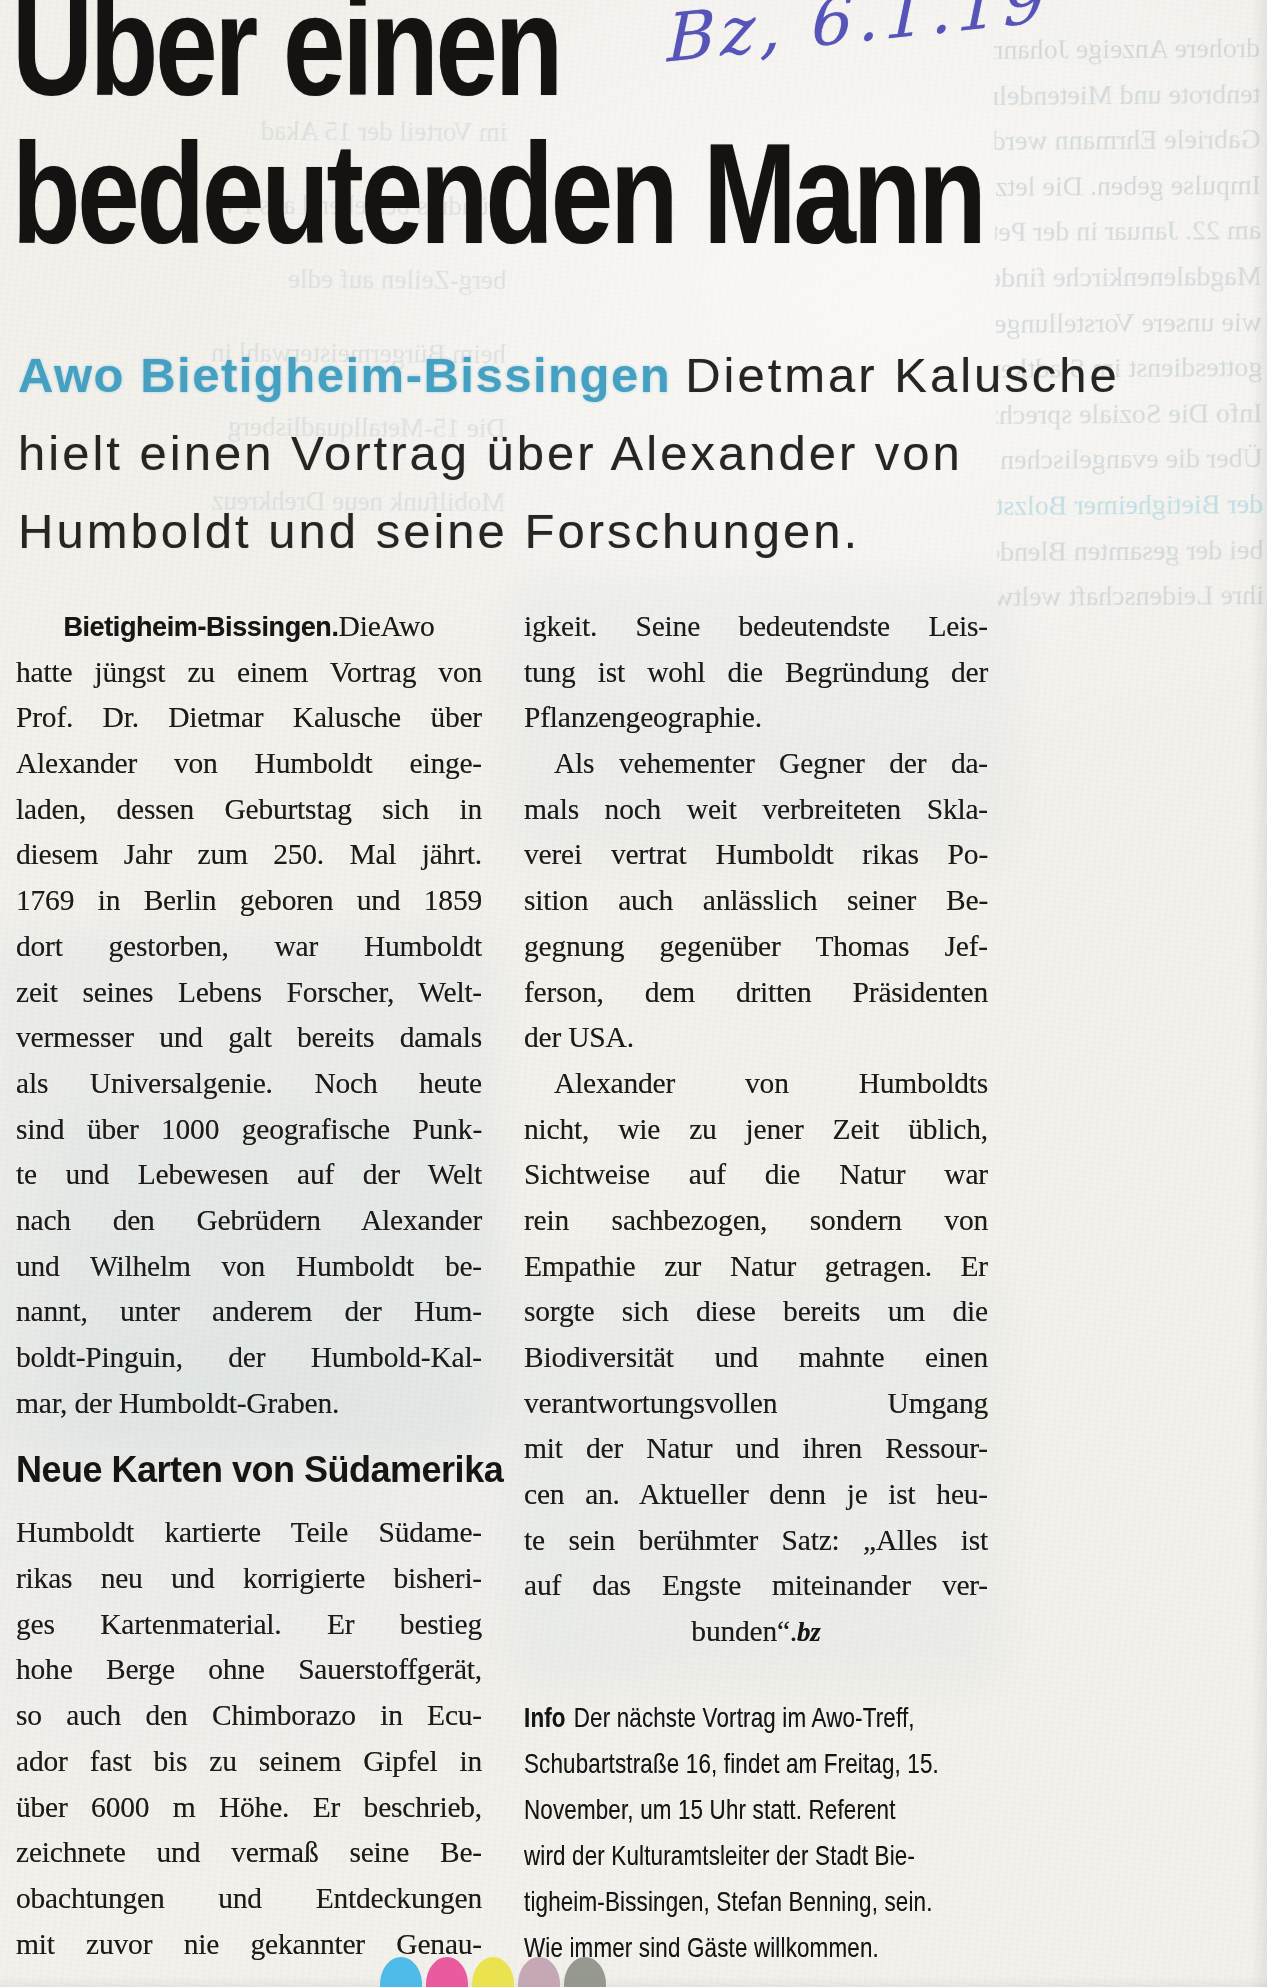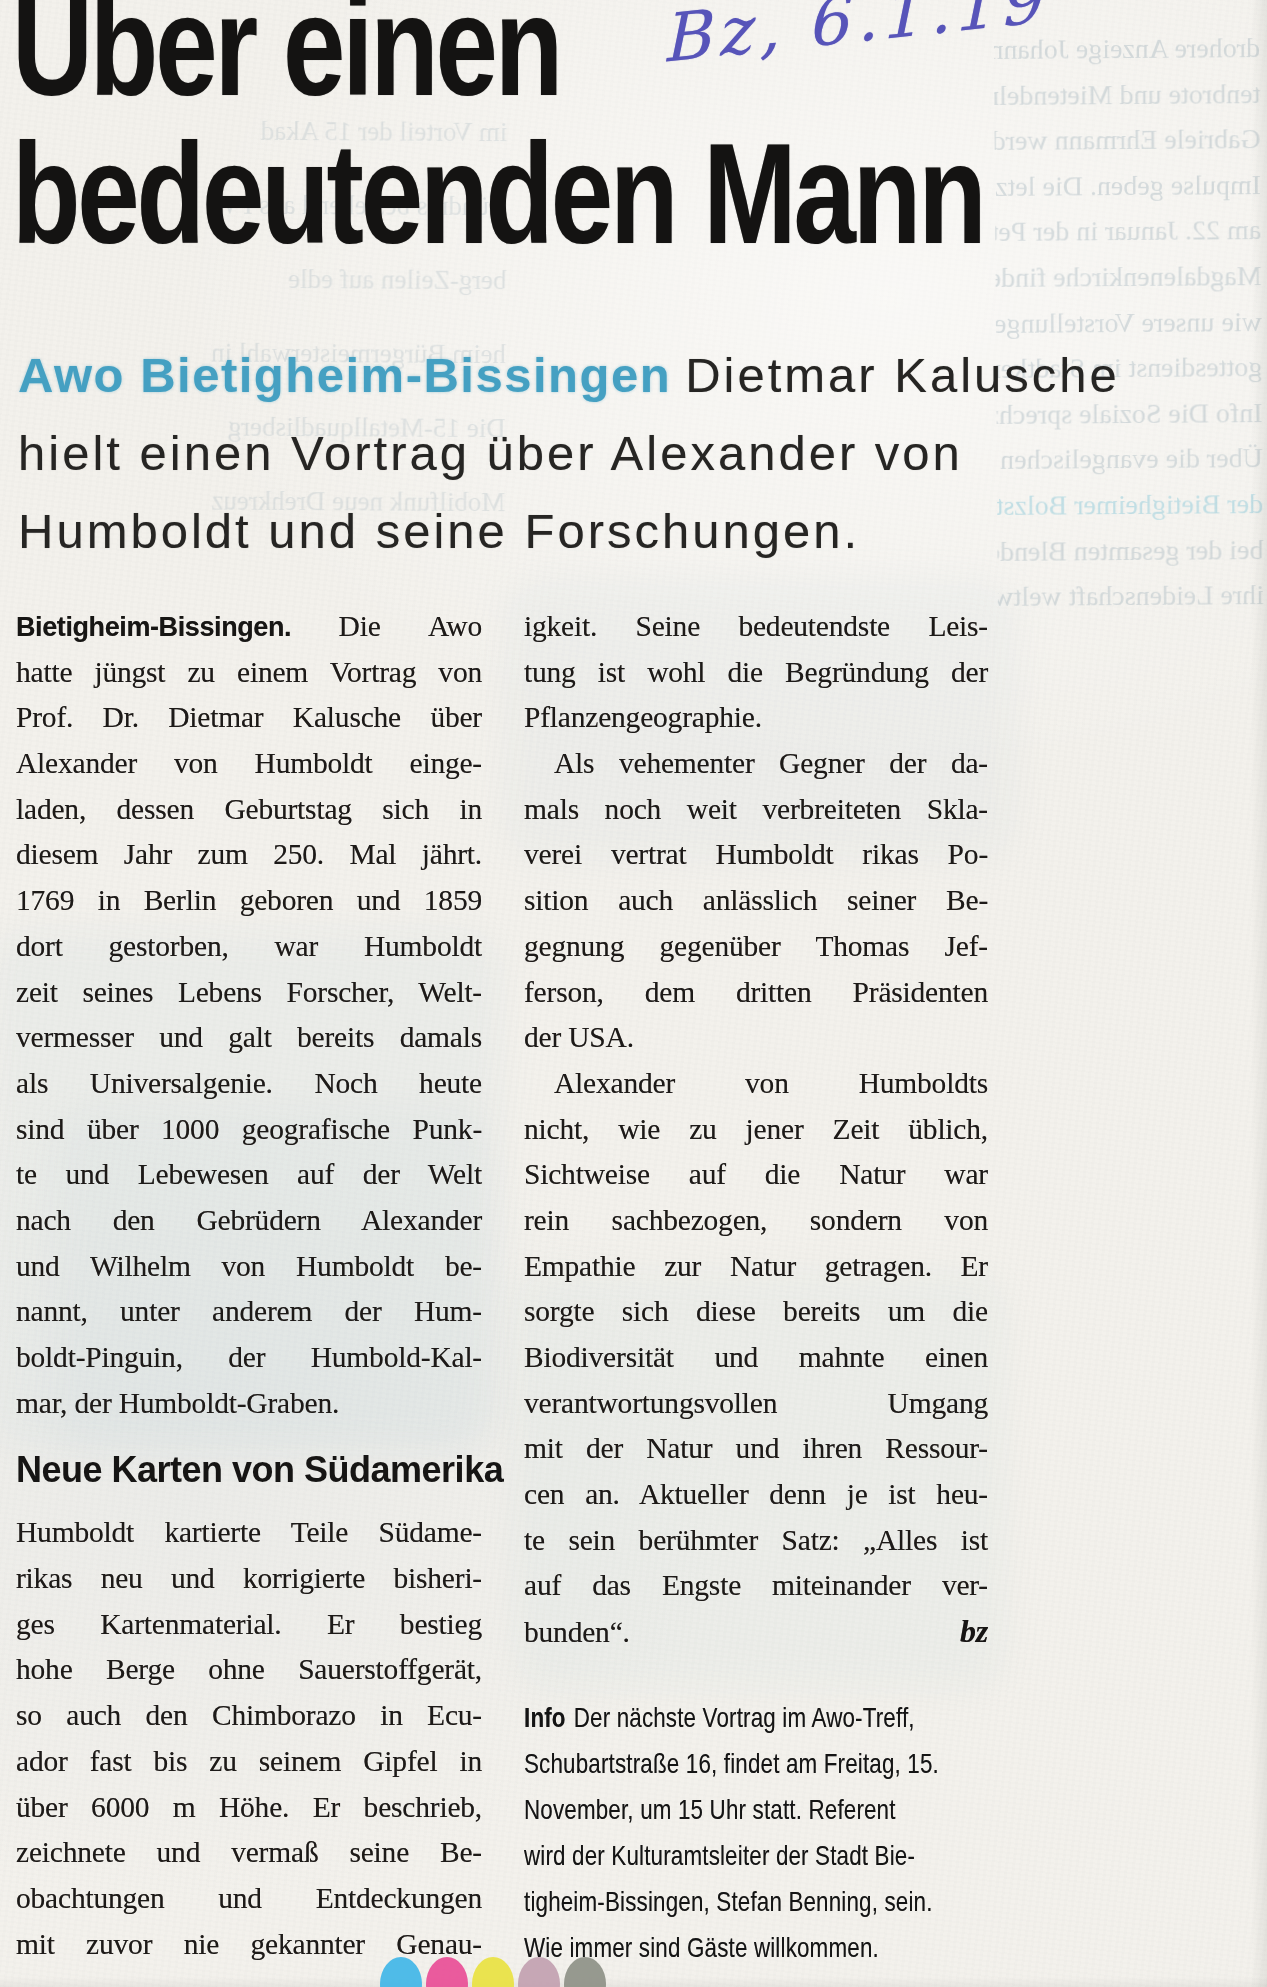--- a/index.html
+++ b/index.html
@@ -99,28 +99,28 @@
   .bl{
     height:45.7px;line-height:45.7px;
     font-size:29.5px;letter-spacing:-.2px;
     text-align:justify;text-align-last:justify;
     color:#1d1a18;
     text-shadow:0 0 .6px rgba(25,20,18,.5);
     overflow:visible;white-space:nowrap;
   }
   .bl.nj{text-align-last:auto;}
   .bl.ind{padding-left:30px;}
-  .flexline{display:flex;justify-content:space-between;align-items:baseline;white-space:nowrap;}
+  .flexline{display:flex;justify-content:center;align-items:baseline;white-space:nowrap;}
   .leadin{
     font-family:"Liberation Sans", sans-serif;
     font-weight:700;font-size:27px;letter-spacing:-.4px;color:#171614;
   }
   .bz{
     font-family:"Liberation Serif", serif;
-    font-weight:700;font-style:italic;font-size:32px;color:#171514;
+    font-weight:700;font-style:italic;font-size:27px;color:#171514;
   }
   .subhead2{
     font-family:"Liberation Sans", sans-serif;
     font-weight:700;font-size:36px;line-height:44px;height:44px;
     letter-spacing:-.5px;color:#161514;
     margin-top:22px;margin-bottom:18px;
     text-align:left;white-space:nowrap;
   }
 
   

